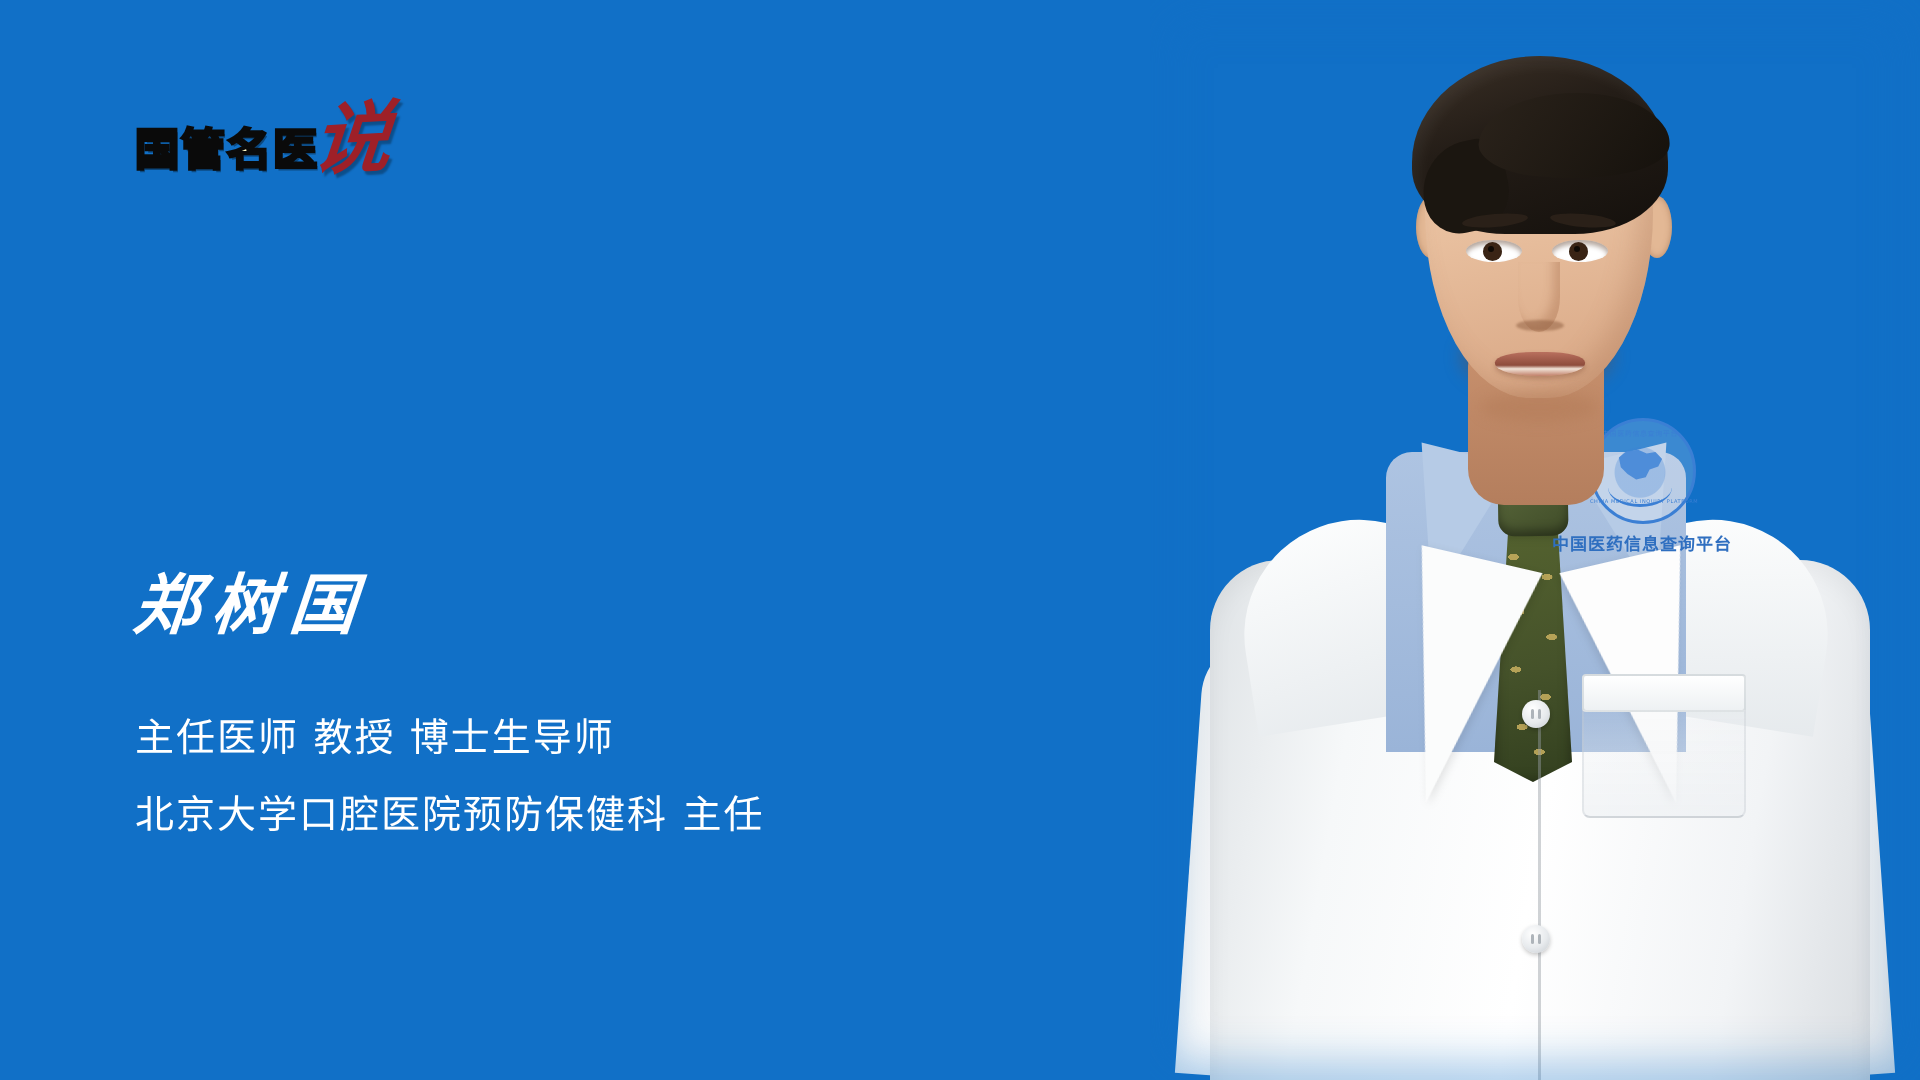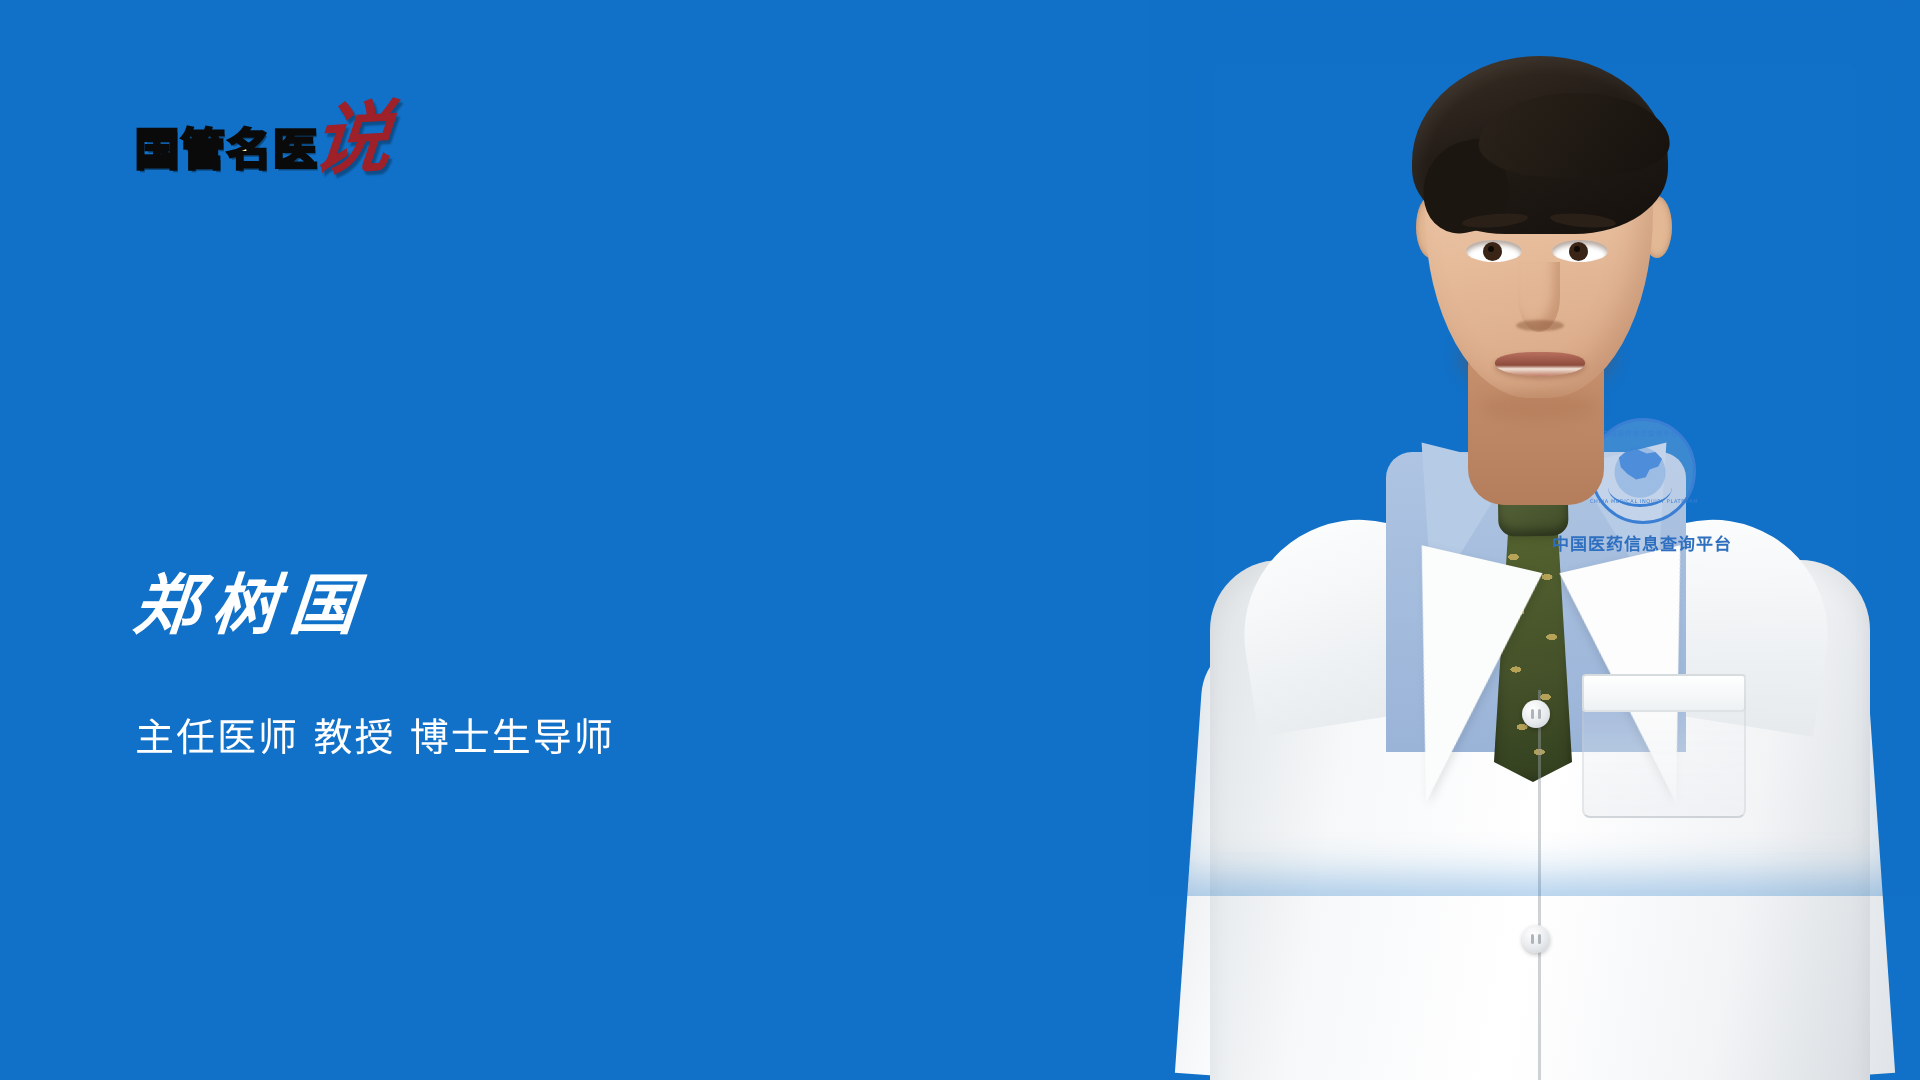--- a/index.html
+++ b/index.html
@@ -97,21 +97,21 @@
     white-space: nowrap;
     font-family: "DejaVu Sans", "Liberation Sans", sans-serif;
   }
 
   
   .portrait {
     position: absolute;
     left: 1150px;
     top: 0;
     width: 770px;
-    height: 896px;
+    height: 1080px;
   }
 
   
   .neck {
     position: absolute;
     left: 318px; top: 330px;
     width: 136px; height: 175px;
     background: linear-gradient(180deg,#c9926f 0%,#b47e5d 100%);
     border-radius: 36px;
   }
@@ -480,20 +480,21 @@
   <div class="brand">
     <span class="brand-main">国管名医</span>
     <span class="brand-accent">说</span>
   </div>
 
 
   <div class="doctor-name">郑树国</div>
 
   <div class="credentials">
     <div class="credential-line">主任医师  教授  博士生导师</div>
+    <div class="credential-line">北京大学口腔医院预防保健科  主任</div>
   </div>
 
   <div class="portrait">
 
     <div class="sleeve l"></div>
     <div class="sleeve r"></div>
     <div class="coat-body"></div>
     <div class="shoulder l"></div>
     <div class="shoulder r"></div>
 

